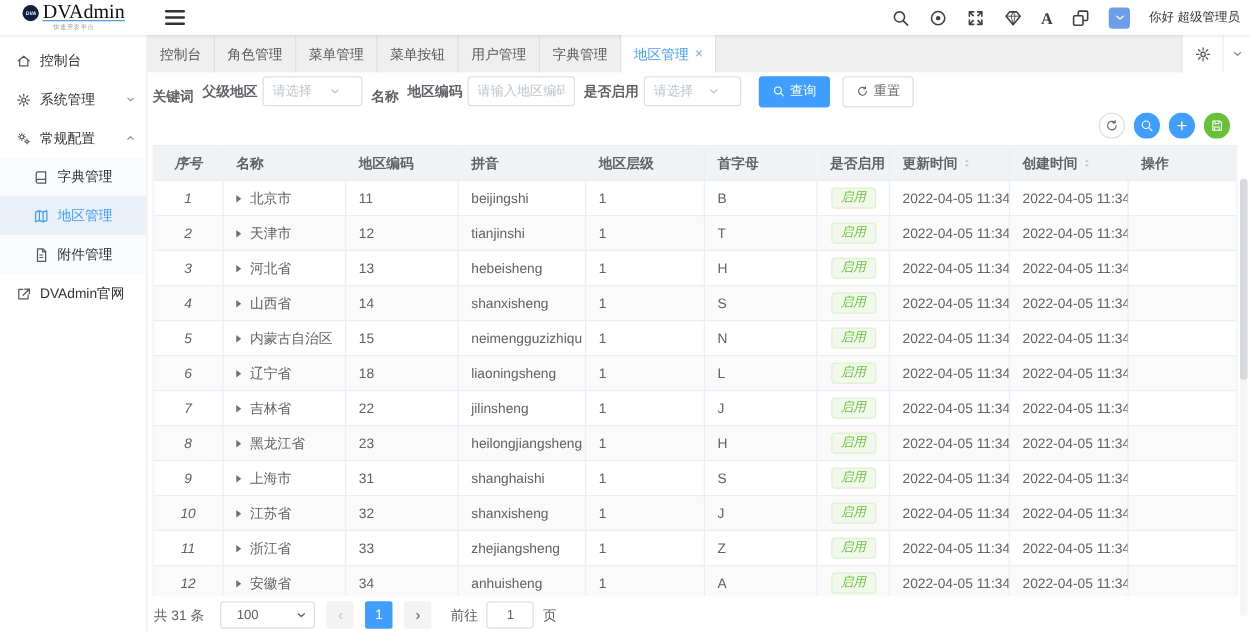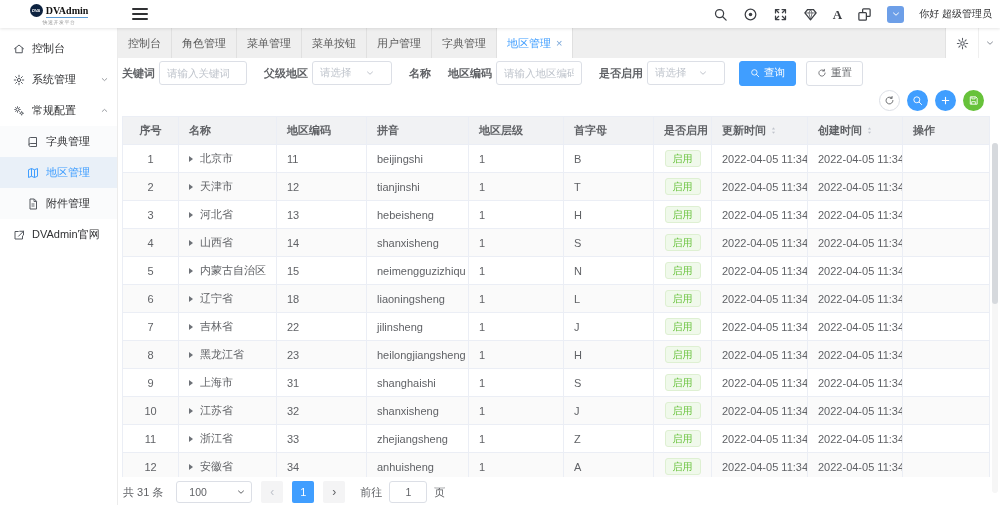--- a/index.html
+++ b/index.html
@@ -7,21 +7,21 @@
   body { font-family:"Liberation Sans","DejaVu Sans",sans-serif; background:#fff; color:#303133; overflow:hidden; }
   .app { position:relative; width:1000px; height:505px; background:#fff; overflow:hidden; }
 
   
   .topbar { position:absolute; top:0; left:0; right:0; height:28px; background:#fff;
             box-shadow:0 1px 3px rgba(0,0,0,.10); display:flex; align-items:center; z-index:20; }
   .logo-area { width:118px; height:28px; display:flex; flex-direction:column; align-items:center; justify-content:center; cursor:pointer; }
   .logo-row { display:flex; align-items:center; gap:3px; }
   .logo-circle { width:13px; height:13px; border-radius:50%; background:#0d2240; color:#fff; font-size:4px;
                  font-style:italic; font-weight:bold; display:flex; align-items:center; justify-content:center; }
-  .logo-name { font-family:"Liberation Serif","DejaVu Serif",serif; font-size:10px; font-weight:bold; color:#111;
+  .logo-name { font-family:"Liberation Serif","DejaVu Serif",serif; font-size:16px; font-weight:normal; color:#111;
                border-bottom:1px solid #5b9bd5; line-height:13px; }
   .logo-tagline { font-size:5px; color:#9a9a9a; letter-spacing:.5px; margin-top:1px; }
   .hamburger { margin-left:14px; display:flex; flex-direction:column; gap:3px; cursor:pointer; }
   .hamburger span { display:block; width:16px; height:2px; background:#303133; border-radius:1px; }
   .top-icons { margin-left:auto; display:flex; align-items:center; gap:15px; padding-right:8px; }
   .ticon { width:15px; height:15px; color:#3c3f44; cursor:pointer; display:block; }
   .ticon svg { width:100%; height:100%; display:block; }
   .font-ticon { font-family:"Liberation Serif","DejaVu Serif",serif; font-size:13px; font-weight:bold; color:#3c3f44;
                 line-height:15px; cursor:pointer; }
   .avatar { width:17px; height:17px; border-radius:3px; background:#6d9fe8; color:#fff; display:flex;
@@ -54,21 +54,21 @@
   .tab-close { font-size:11px; color:#7aa7d9; line-height:10px; cursor:pointer; }
   .tab-controls { display:flex; align-items:stretch; background:#fff; border-left:1px solid #e2e2e2; }
   .tab-gear { width:32px; display:flex; align-items:center; justify-content:center; color:#5a5e66; cursor:pointer; }
   .tab-gear svg { width:13px; height:13px; }
   .tab-chev { width:22px; display:flex; align-items:center; justify-content:center; color:#8a8f99;
               border-left:1px solid #efefef; cursor:pointer; }
   .tab-chev svg { width:10px; height:10px; }
 
   
   .filterbar { height:30px; display:flex; align-items:center; padding-left:4px; background:#fff; }
-  .f-fields { display:flex; align-items:center; gap:17px; }
+  .f-fields { display:flex; align-items:flex-end; gap:7px; }
   .f-group { display:flex; align-items:center; gap:4px; }
   .f-label { font-size:11px; font-weight:bold; color:#606266; white-space:nowrap; }
   .f-input { height:24px; border:1px solid #dcdfe6; border-radius:3px; padding:0 7px; font-size:10.5px;
              color:#606266; font-family:inherit; outline:none; }
   .f-input::placeholder { color:#bfc4cc; }
   .f-select { height:24px; border:1px solid #dcdfe6; border-radius:3px; padding:0 16px 0 7px; display:flex;
               align-items:center; justify-content:space-between; cursor:pointer; background:#fff; }
   .sel-ph { font-size:10.5px; color:#bfc4cc; }
   .sel-chev { width:10px; height:10px; color:#c0c4cc; flex:none; }
   .sel-chev svg { width:100%; height:100%; display:block; }
@@ -88,21 +88,21 @@
   .cbtn-green { background:#67c23a; color:#fff; }
 
   
   .table-wrap { position:relative; margin:4px 10px 0 4px; height:361px; overflow:hidden; }
   table { width:100%; border-collapse:collapse; table-layout:fixed; border-top:1px solid #ebeef5; border-left:1px solid #ebeef5; }
   th, td { border-right:1px solid #ebeef5; border-bottom:1px solid #ebeef5; height:28px; padding:0 10px;
            font-size:11px; text-align:left; white-space:nowrap; overflow:hidden; }
   th { background:#f1f2f4; color:#606266; font-weight:bold; }
   td { color:#606266; }
   tbody tr:nth-child(even) { background:#fafafa; }
-  .c-center { text-align:center; }
+  .c-center { text-align:center;font-style:italic; }
   .th-sort { display:inline-block; width:9px; height:11px; vertical-align:-2px; margin-left:3px; color:#c0c4cc; }
   .th-sort svg { width:100%; height:100%; display:block; }
   .expand-arrow { display:inline-block; width:0; height:0; border-top:3.5px solid transparent;
                   border-bottom:3.5px solid transparent; border-left:4.5px solid #6d7177; margin-right:7px; cursor:pointer; }
   .badge { display:inline-block; font-size:10px; color:#67c23a; background:#f0f9eb; border:1px solid #def0d2;
            border-radius:3px; padding:1.5px 7px; line-height:12px; }
   .vscrollbar { position:absolute; top:119px; right:2px; width:6px; height:350px; background:#f6f6f6; border-radius:3px; z-index:15; }
   .vscrollbar .thumb { position:absolute; top:0; left:0; width:6px; height:46%; background:#d6d9dd; border-radius:3px; cursor:pointer; }
 
   
@@ -296,21 +296,20 @@
               <path d="M6 9.5l6 5.5 6-5.5" fill="none" stroke="currentColor" stroke-width="2.4" stroke-linecap="round" stroke-linejoin="round"></path>
             </svg>
           </span>
       </div>
     </div>
 
     <div class="filterbar">
       <div class="f-fields" id="filter-fields">
           <div class="f-group">
             <span class="f-label">关键词</span>
-            <input class="f-input" style="width: 88px;" placeholder="请输入关键词">
           </div>
           <div class="f-group">
             <span class="f-label">父级地区</span>
             <div class="f-select" style="width:80px">
               <span class="sel-ph">请选择</span>
               <span class="sel-chev">
                 <svg viewBox="0 0 24 24">
                   <path d="M6 9.5l6 5.5 6-5.5" fill="none" stroke="currentColor" stroke-width="2.4" stroke-linecap="round" stroke-linejoin="round"></path>
                 </svg>
               </span>

